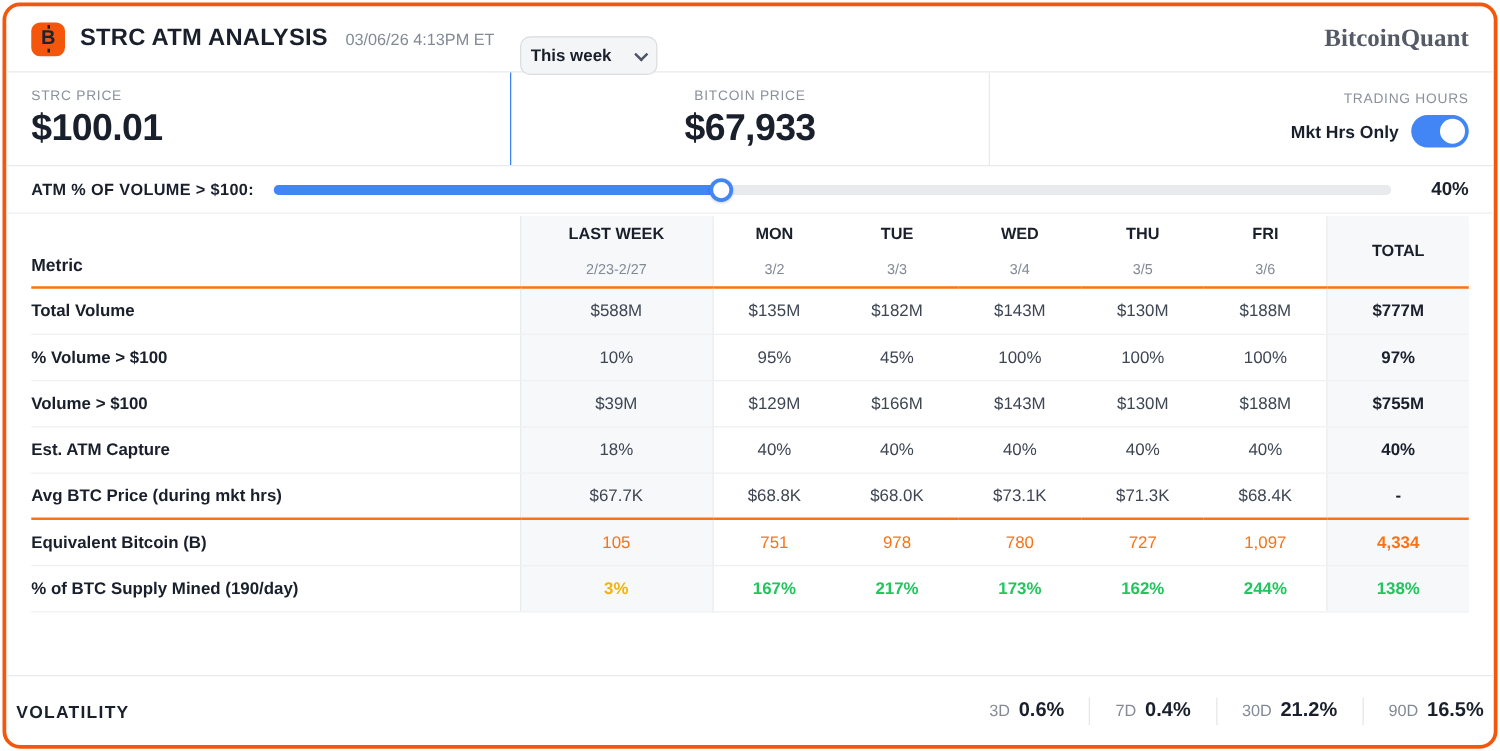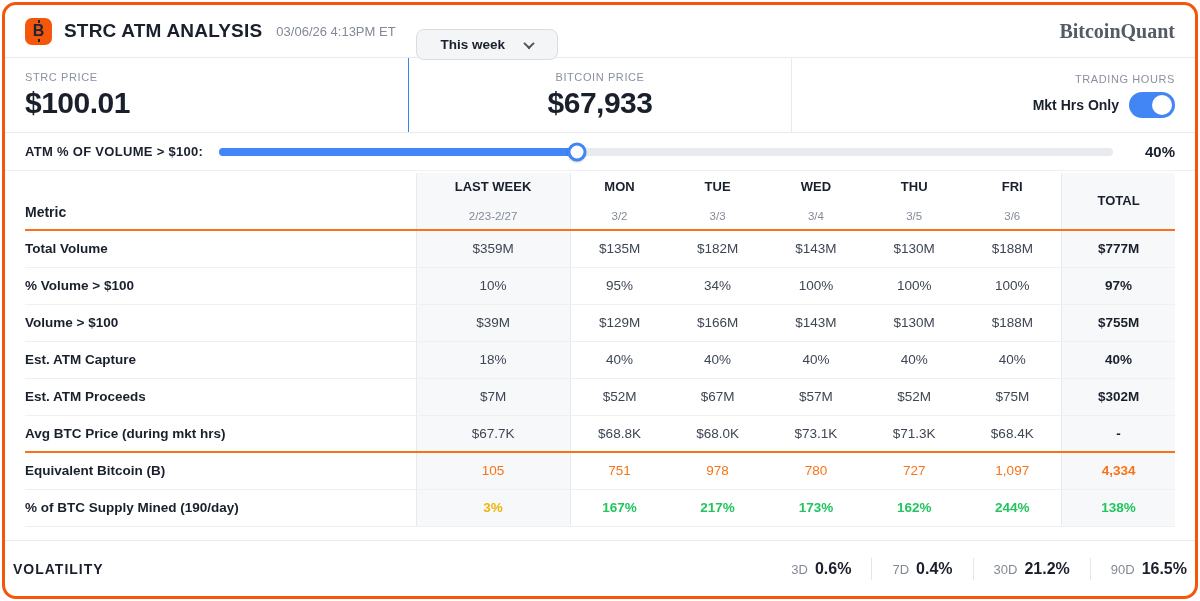--- a/index.html
+++ b/index.html
@@ -12,21 +12,21 @@
   .hdr { flex: none; height: 53px; display: flex; align-items: center; gap: 12px; padding: 0 20px;
     border-bottom: 1px solid #e8eaed; }
   .logo { flex: none; width: 27px; height: 27px; background: #f4570b; border-radius: 7px;
     display: flex; align-items: center; justify-content: center; }
   .btc-b { position: relative; font-weight: 800; font-size: 16px; line-height: 1; color: #1b2430; }
   .btc-b::before, .btc-b::after { content: ""; position: absolute; left: 45%; width: 2px; height: 3px; background: #1b2430; }
   .btc-b::before { top: -3px; } .btc-b::after { bottom: -3px; }
   .title { font-size: 19px; font-weight: 800; letter-spacing: .2px; }
   .timestamp { font-size: 13px; color: #828a96; margin-left: 2px; }
   .dropdown { margin-left: 8px; display: flex; align-items: center; gap: 20px; background: #f4f5f7;
-    border: 1px solid #d9dce1; border-radius: 8px; padding: 7px 24px; font-size: 13.5px; font-weight: 600; cursor: pointer; margin-top: 27px; }
+    border: 1px solid #d9dce1; border-radius: 8px; padding: 7px 8px; font-size: 13.5px; font-weight: 600; cursor: pointer; margin-top: 27px; }
   .chev { width: 8px; height: 8px; border-right: 2px solid #4b5563; border-bottom: 2px solid #4b5563;
     transform: rotate(45deg) translate(-1px,-1px); }
   .brand { margin-left: auto; font-family: "Liberation Serif", "DejaVu Serif", serif; font-size: 20px;
     color: #555b66; font-weight: 600; }
 
   
   .prices { flex: none; height: 75px; display: flex; border-bottom: 1px solid #e8eaed; padding: 0 20px; }
   .pcol { flex: 1; display: flex; flex-direction: column; justify-content: center; }
   .pcol.left { align-items: flex-start; border-right: 1px solid #3b82f6; }
   .pcol.center { align-items: center; border-right: 1px solid #e8eaed; }
@@ -164,33 +164,33 @@
             <div class="col-date">3/6</div>
           </th>
           <th class="total-head">
             <div class="col-name">TOTAL</div>
           </th>
         </tr>
     </thead>
     <tbody>
         <tr>
           <td class="metric-cell">Total Volume</td>
-          <td class="lastweek-cell">$359M</td>
+          <td class="lastweek-cell">$588M</td>
           <td class="day-cell">$135M</td>
           <td class="day-cell">$182M</td>
           <td class="day-cell">$143M</td>
           <td class="day-cell">$130M</td>
           <td class="day-cell">$188M</td>
           <td class="total-cell">$777M</td>
         </tr>
         <tr>
           <td class="metric-cell">% Volume &gt; $100</td>
           <td class="lastweek-cell">10%</td>
           <td class="day-cell">95%</td>
-          <td class="day-cell">34%</td>
+          <td class="day-cell">45%</td>
           <td class="day-cell">100%</td>
           <td class="day-cell">100%</td>
           <td class="day-cell">100%</td>
           <td class="total-cell">97%</td>
         </tr>
         <tr>
           <td class="metric-cell">Volume &gt; $100</td>
           <td class="lastweek-cell">$39M</td>
           <td class="day-cell">$129M</td>
           <td class="day-cell">$166M</td>
@@ -201,30 +201,20 @@
         </tr>
         <tr>
           <td class="metric-cell">Est. ATM Capture</td>
           <td class="lastweek-cell">18%</td>
           <td class="day-cell">40%</td>
           <td class="day-cell">40%</td>
           <td class="day-cell">40%</td>
           <td class="day-cell">40%</td>
           <td class="day-cell">40%</td>
           <td class="total-cell">40%</td>
-        </tr>
-        <tr>
-          <td class="metric-cell">Est. ATM Proceeds</td>
-          <td class="lastweek-cell">$7M</td>
-          <td class="day-cell">$52M</td>
-          <td class="day-cell">$67M</td>
-          <td class="day-cell">$57M</td>
-          <td class="day-cell">$52M</td>
-          <td class="day-cell">$75M</td>
-          <td class="total-cell">$302M</td>
         </tr>
         <tr class="orange-divider">
           <td class="metric-cell">Avg BTC Price (during mkt hrs)</td>
           <td class="lastweek-cell">$67.7K</td>
           <td class="day-cell">$68.8K</td>
           <td class="day-cell">$68.0K</td>
           <td class="day-cell">$73.1K</td>
           <td class="day-cell">$71.3K</td>
           <td class="day-cell">$68.4K</td>
           <td class="total-cell">-</td>

